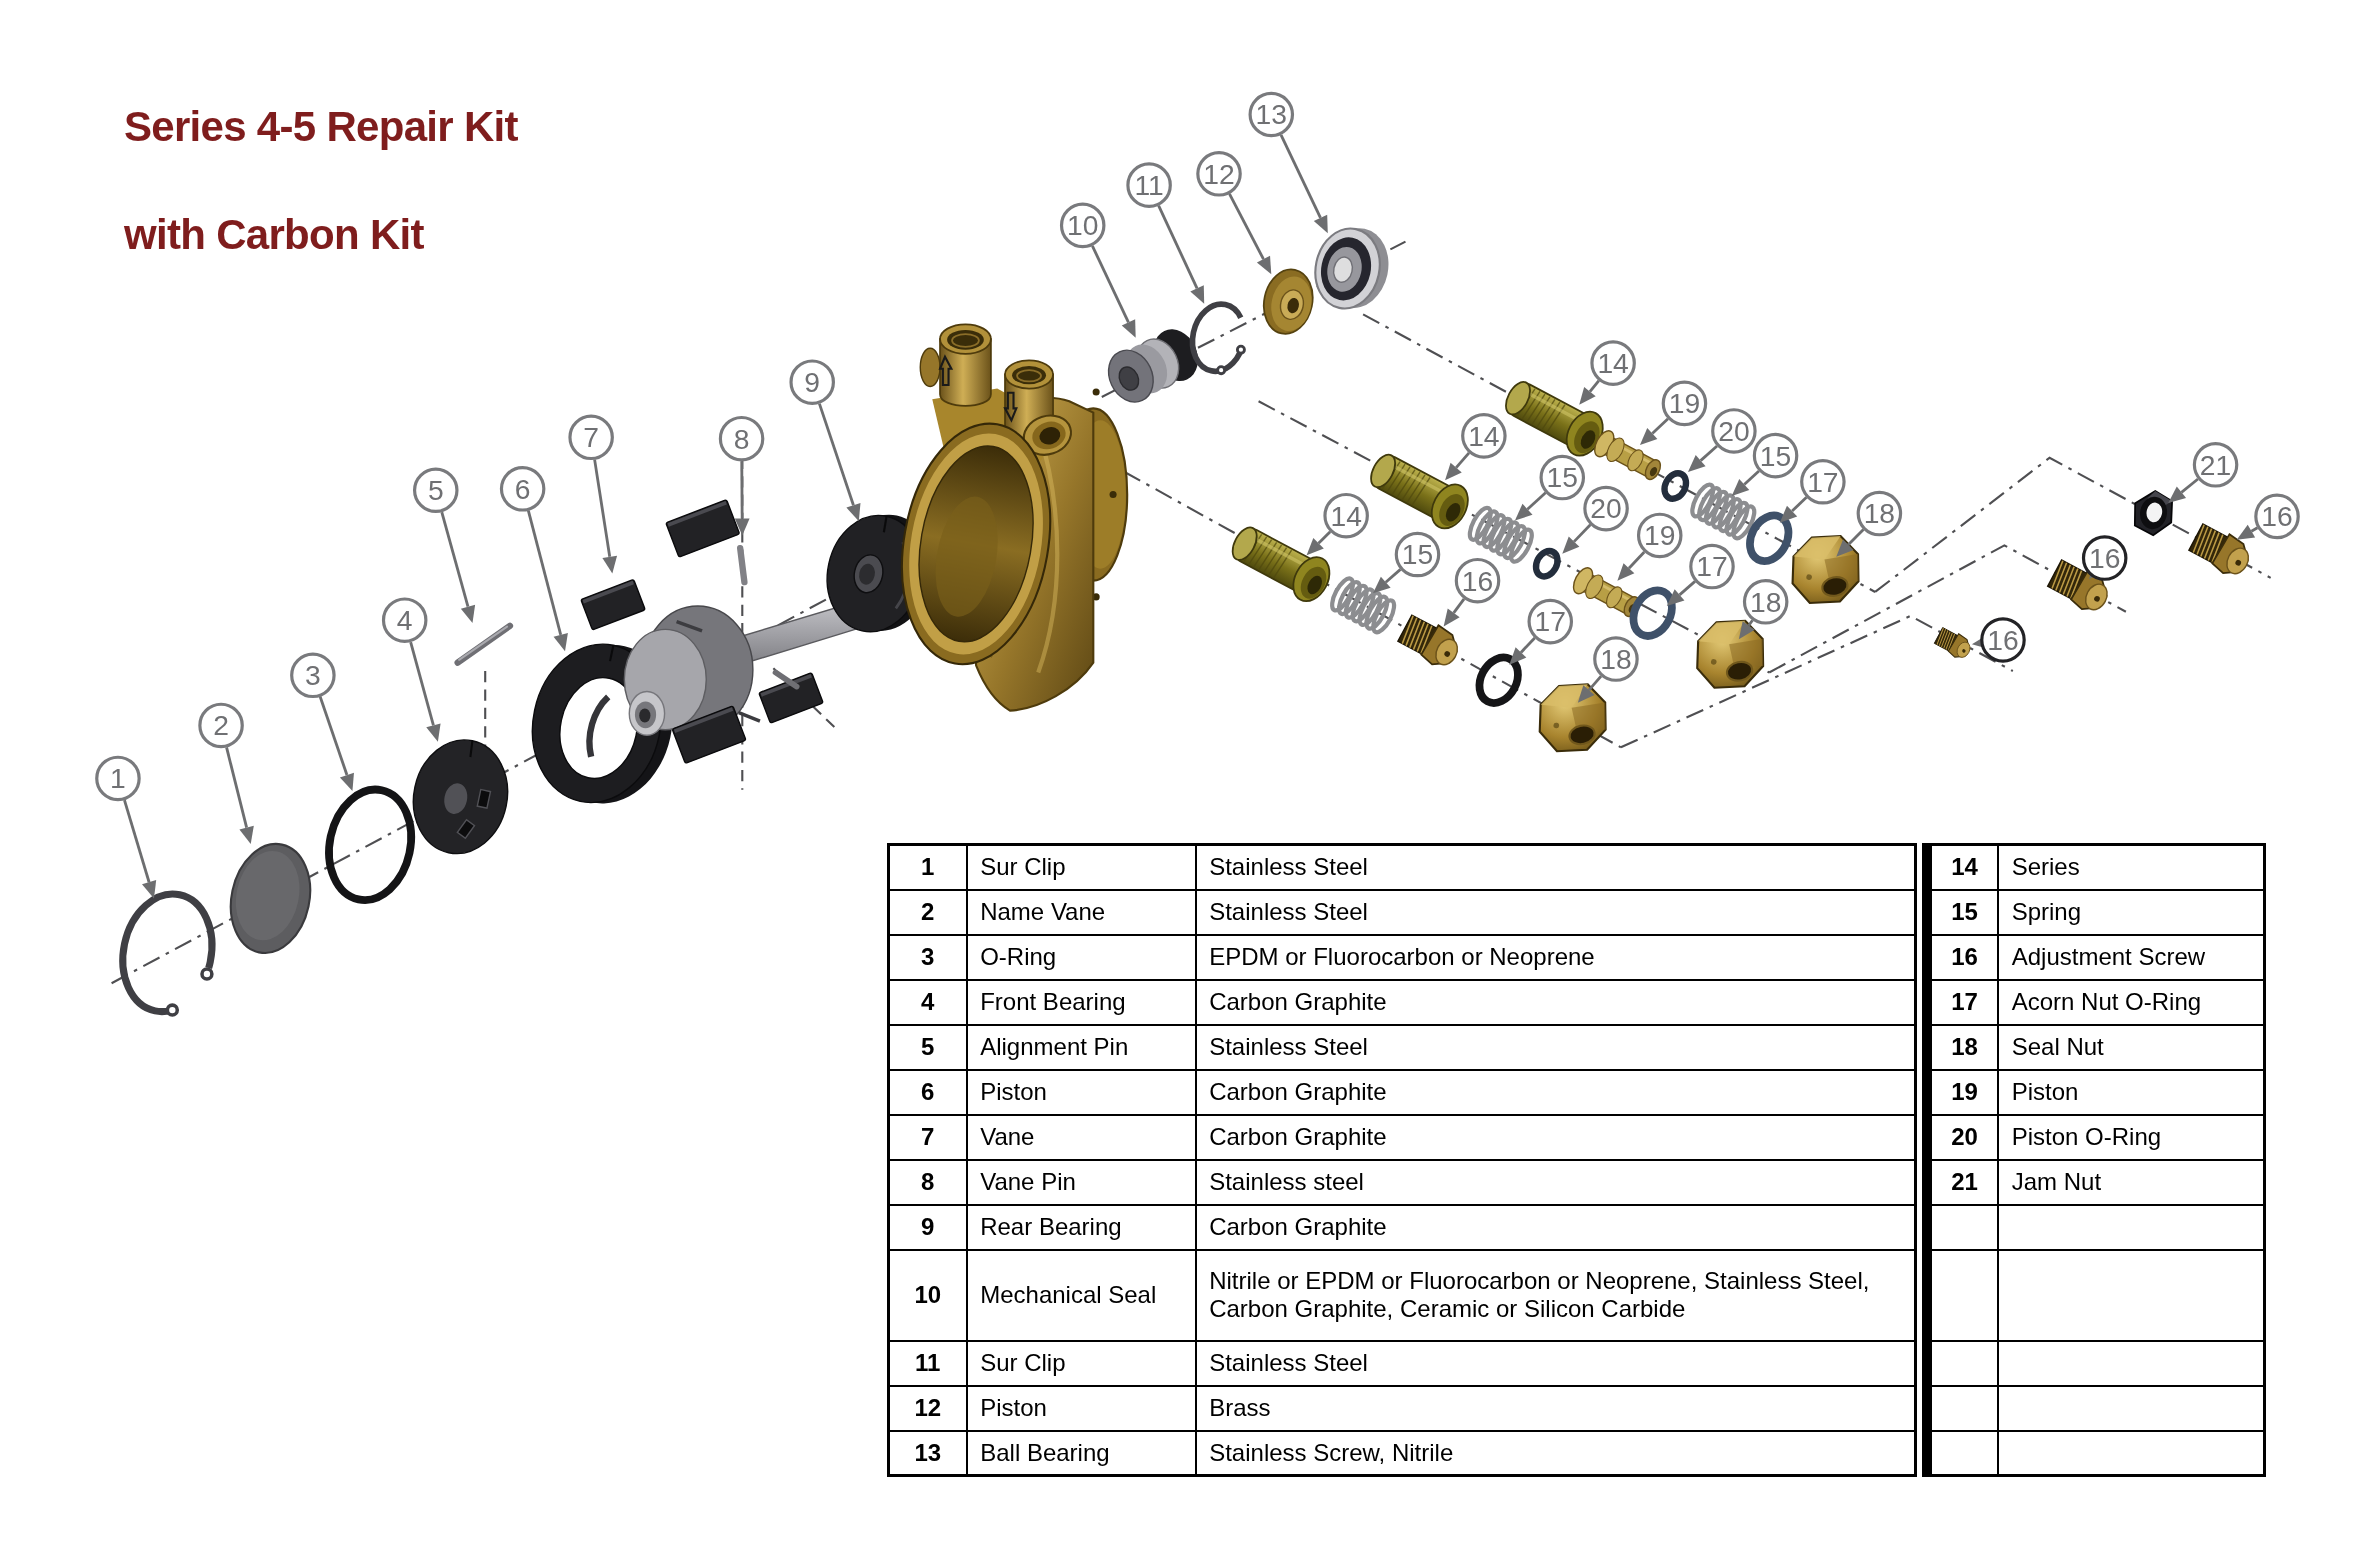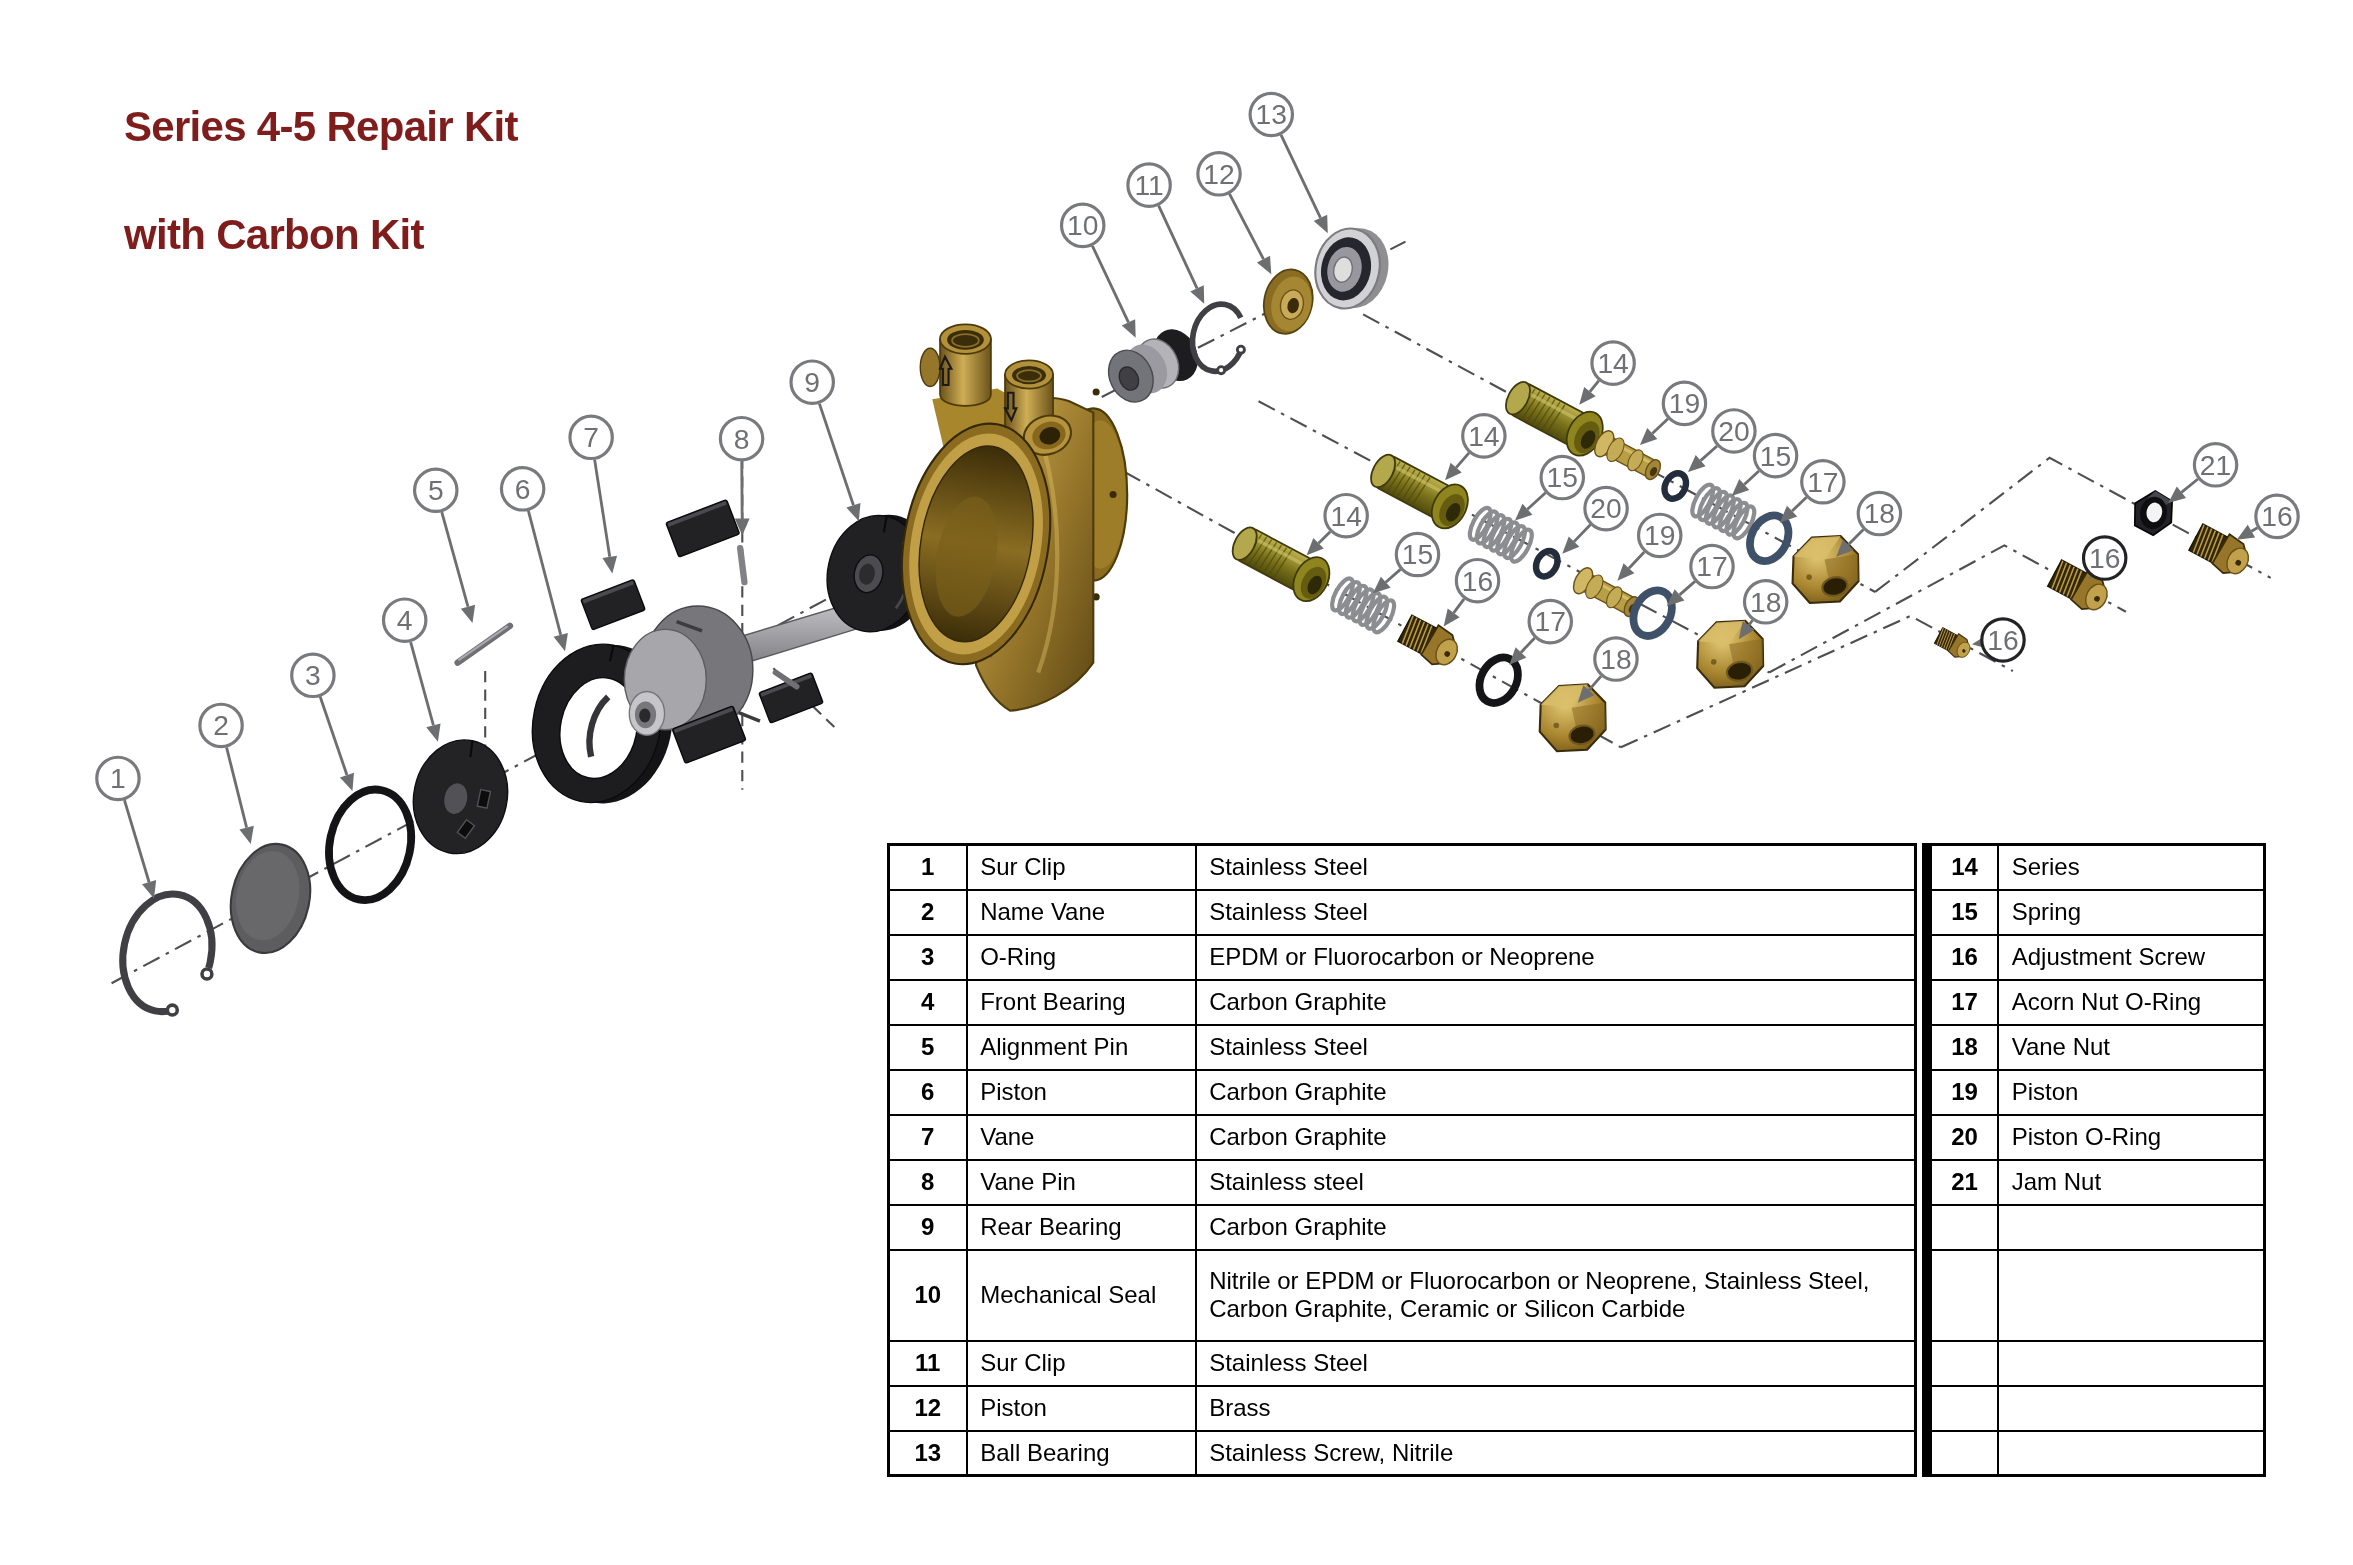--- a/index.html
+++ b/index.html
@@ -610,21 +610,21 @@
         <tr>
           <td class="num">16</td>
           <td>Adjustment Screw</td>
         </tr>
         <tr>
           <td class="num">17</td>
           <td>Acorn Nut O-Ring</td>
         </tr>
         <tr>
           <td class="num">18</td>
-          <td>Vane Nut</td>
+          <td>Seal Nut</td>
         </tr>
         <tr>
           <td class="num">19</td>
           <td>Piston</td>
         </tr>
         <tr>
           <td class="num">20</td>
           <td>Piston O-Ring</td>
         </tr>
         <tr>

